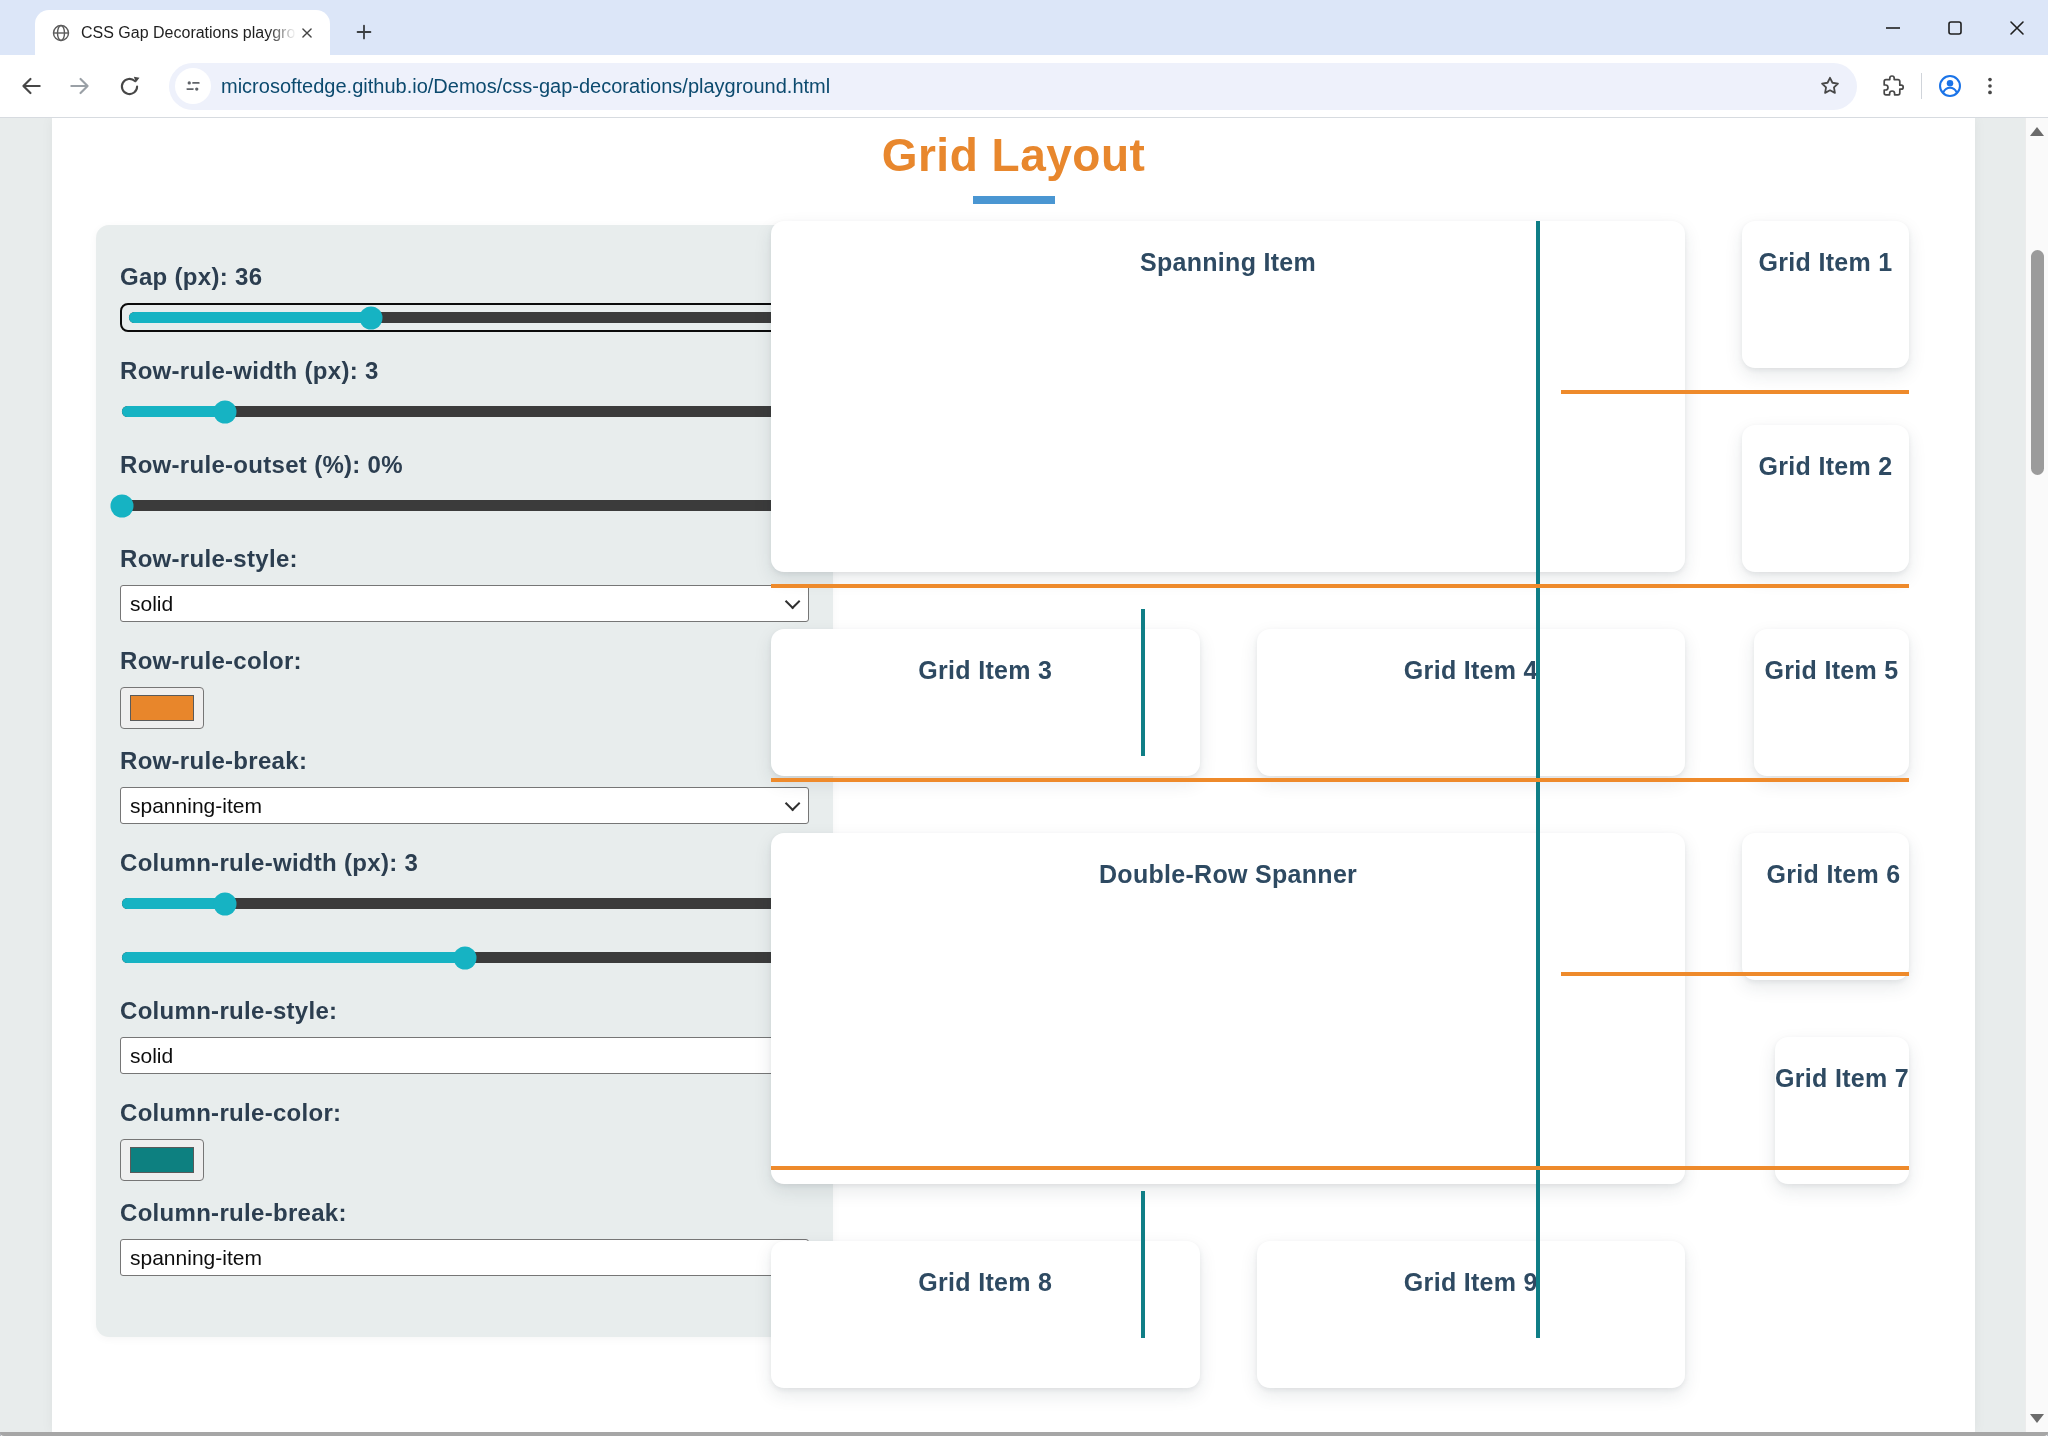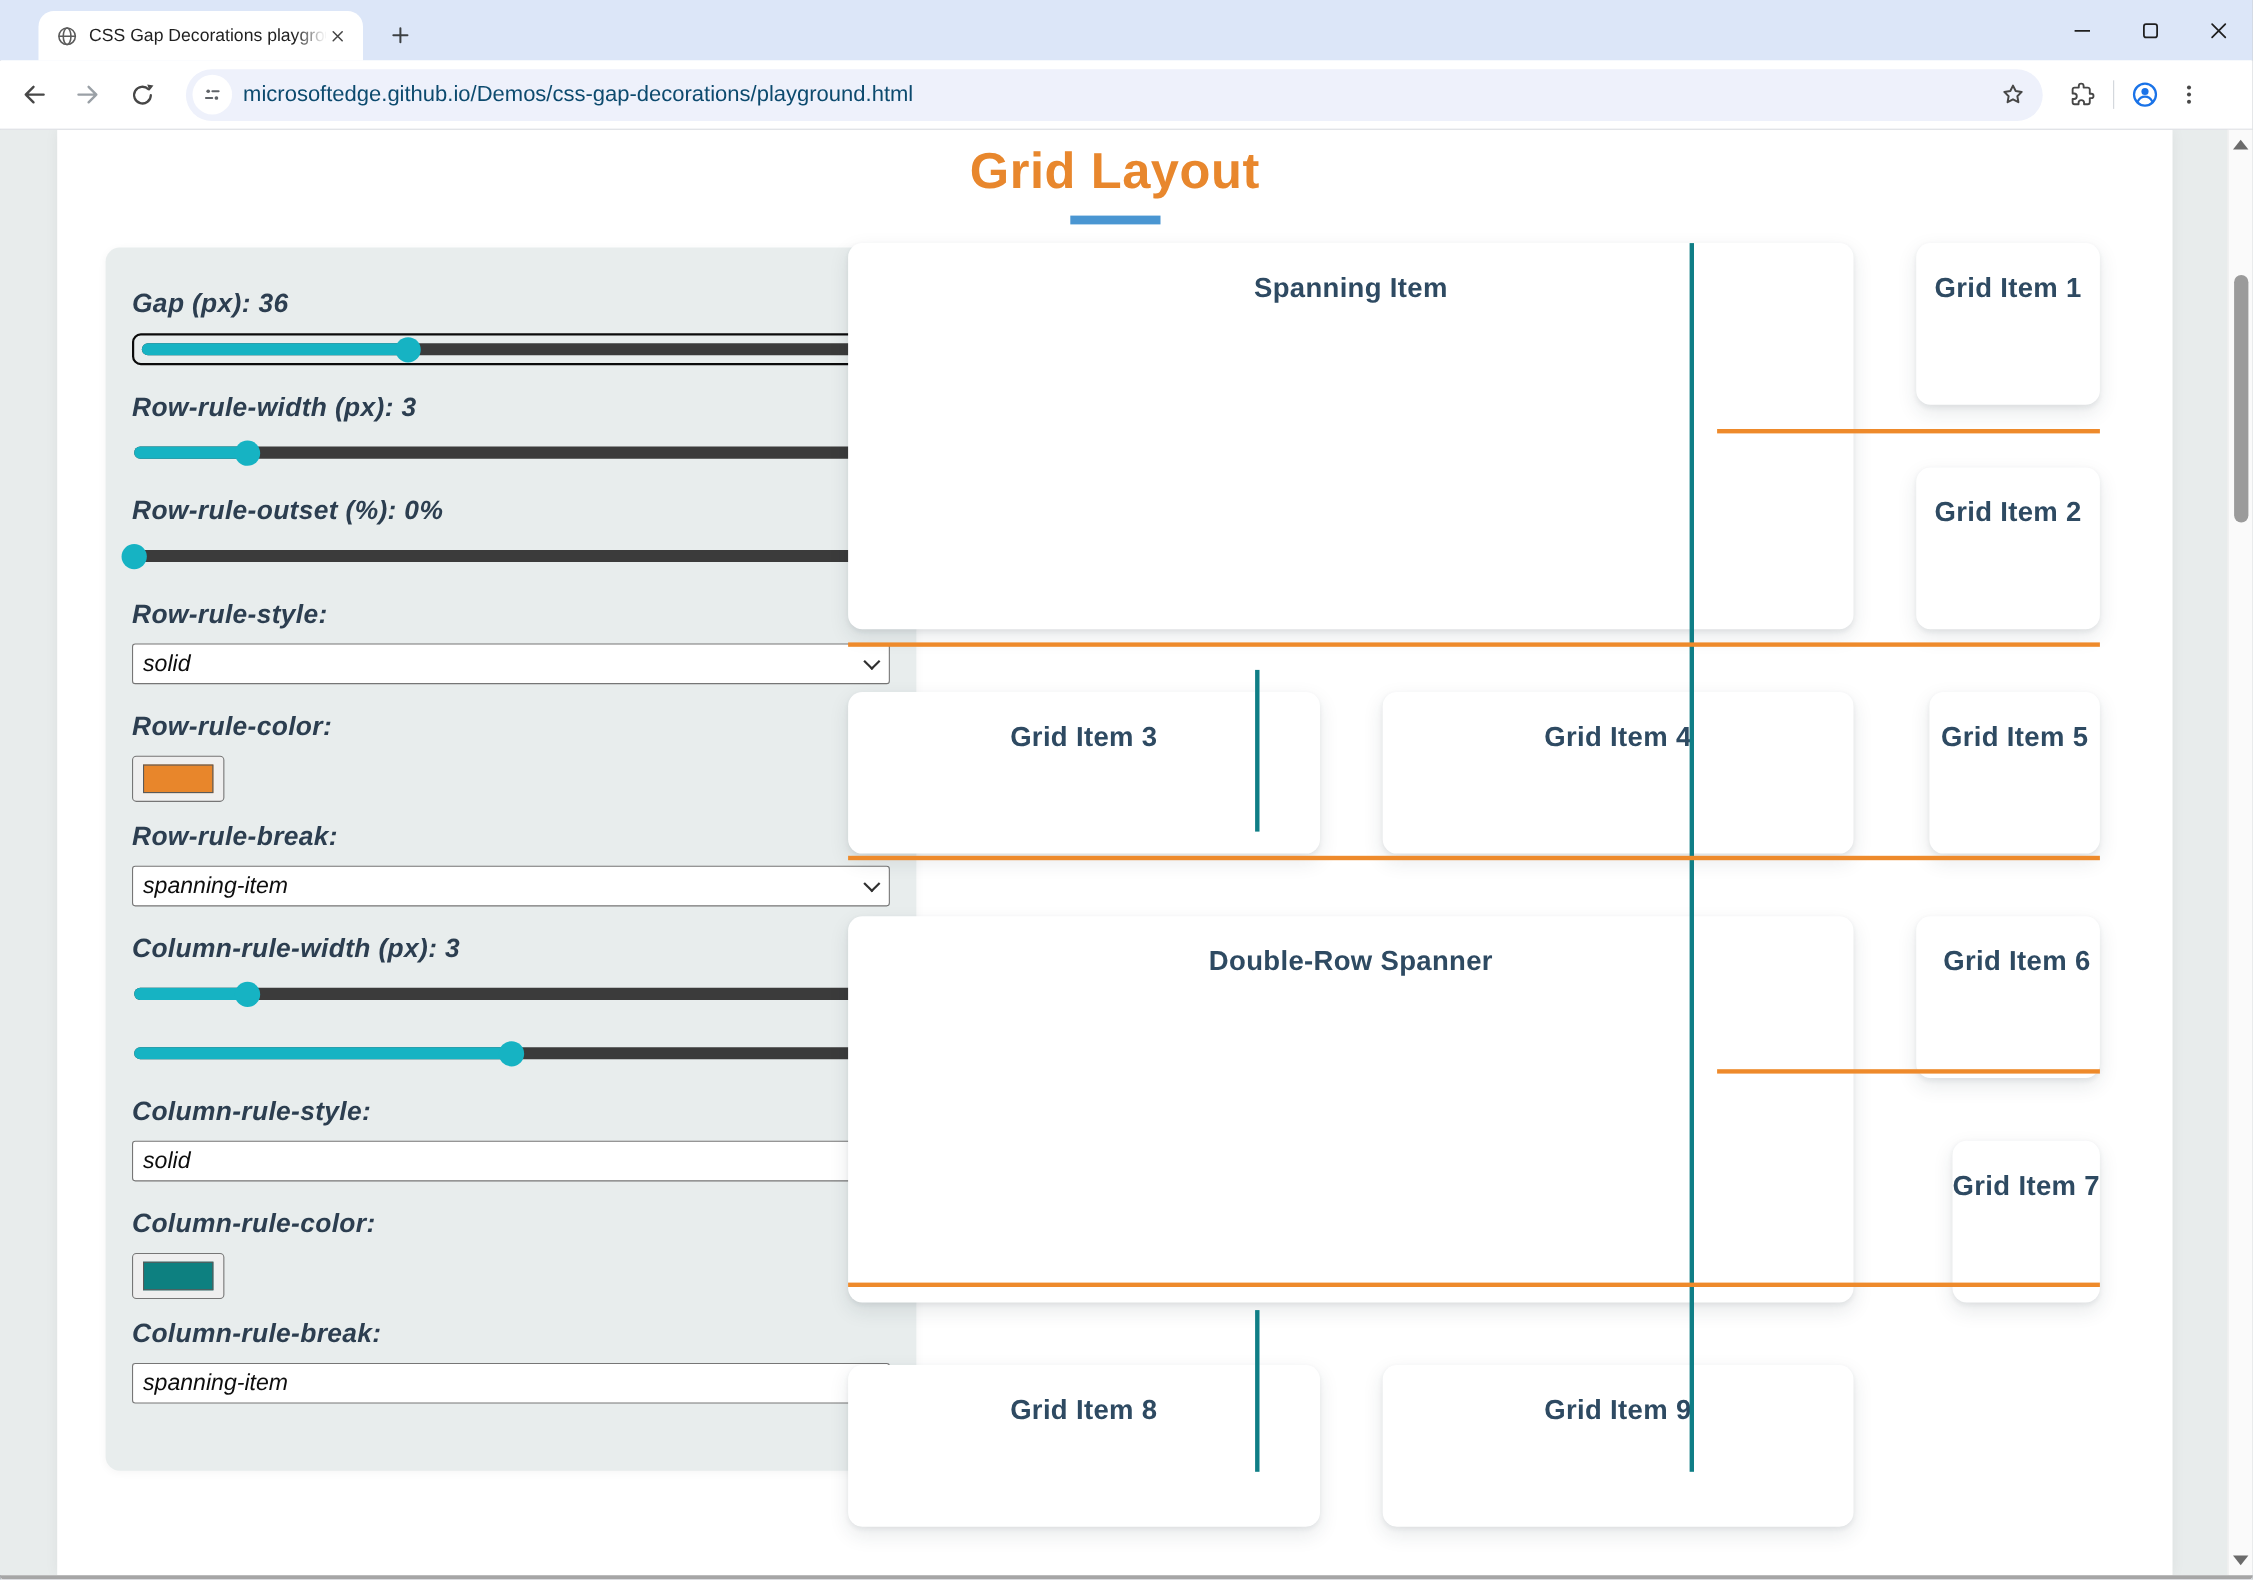--- a/index.html
+++ b/index.html
@@ -30,21 +30,21 @@
   .tb-right{display:flex;align-items:center;margin-left:16px;}
   .tb-btn{width:40px;height:40px;display:flex;align-items:center;justify-content:center;border-radius:50%;}
   .tb-divider{width:1px;height:26px;background:#d0d4da;margin:0 8px;}
   
   .pagearea{position:absolute;top:118px;left:0;right:0;bottom:4px;background:#e8ecec;overflow:hidden;}
   .main{position:absolute;left:52px;top:0;bottom:0;width:1923px;background:#fff;box-shadow:0 0 12px rgba(0,0,0,.05);}
   h1.page-title{margin:0;padding-top:10px;text-align:center;font-size:46px;font-weight:700;letter-spacing:.5px;}
   .title-underline{width:82px;height:8px;margin:14px auto 0;}
   
   .panel{position:absolute;left:44px;top:107px;width:737px;height:1112px;background:#e8eded;
-    border-radius:13px;padding:38px 24px 0;box-shadow:0 2px 8px rgba(0,0,0,.04);overflow:hidden;font-style:italic;}
+    border-radius:13px;padding:38px 24px 0;box-shadow:0 2px 8px rgba(0,0,0,.04);overflow:hidden;}
   .lbl{display:block;font-size:24px;font-weight:700;color:#2c3e50;letter-spacing:.3px;margin-bottom:12px;}
   .ctl{margin-bottom:25px;}
   .slider-box{position:relative;padding:9px 2px;}
   .slider-box.focused{border:2px solid #0b0b0b;border-radius:8px;padding:7px 7px;}
   .track{position:relative;height:11px;background:#3b3b3b;border-radius:6px;}
   .fill{position:absolute;left:0;top:0;bottom:0;width:var(--pct,0%);background:var(--teal,#16b3c3);border-radius:6px;}
   .thumb{position:absolute;top:50%;left:var(--pct,0%);transform:translate(-50%,-50%);
     width:23px;height:23px;border-radius:50%;background:var(--teal,#16b3c3);}
   .select{display:flex;align-items:center;height:37px;background:#fff;border:1px solid #767676;
     border-radius:3px;padding:0 12px 0 9px;font-size:21px;color:#0d0d0d;}

